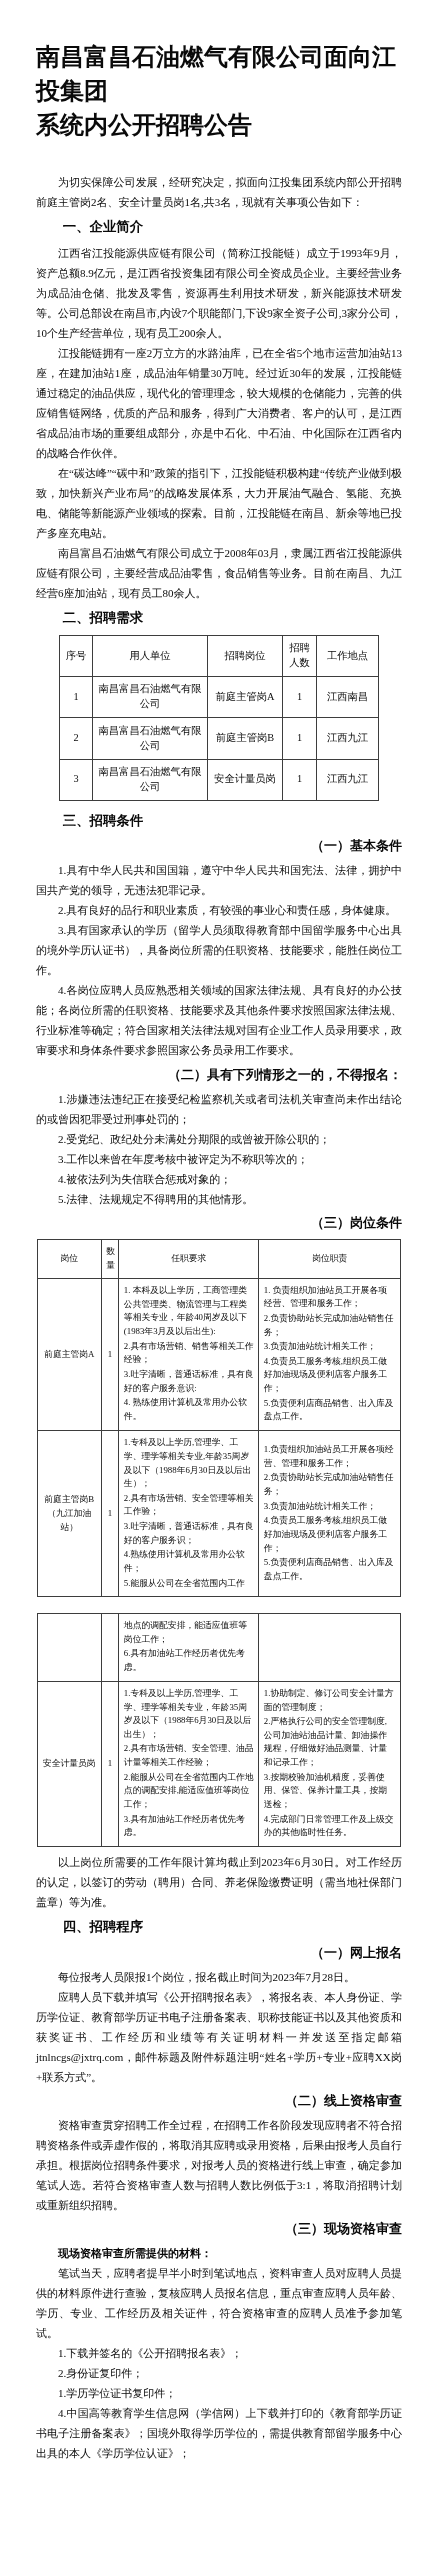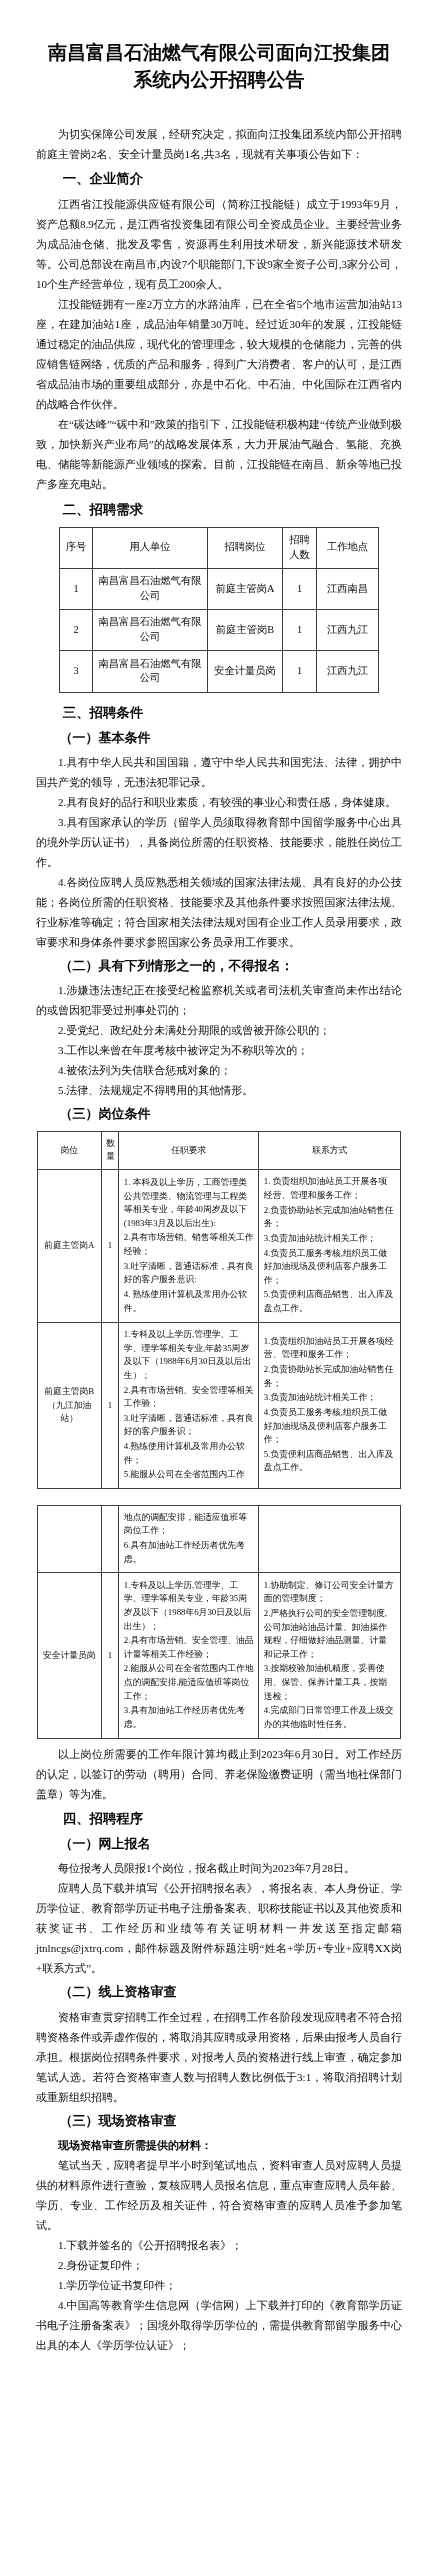--- a/index.html
+++ b/index.html
@@ -9,23 +9,23 @@
     box-sizing:border-box;
     margin:0 auto;
     background:#ffffff;
     color:#0a0a0a;
     padding:40px 36px 62px 36px;
     font-family:"Liberation Serif","DejaVu Serif",serif;
   }
   .doc-title {
     font-family:"Liberation Sans","DejaVu Sans",sans-serif;
     font-weight:bold;
-    font-size:19px;
+    font-size:24px;
     line-height:1.42;
-    text-align:center;
+    text-align:left;
     margin:0 0 30px 0;
   }
   .para {
     font-size:11px;
     line-height:20px;
     text-align:justify;
     text-indent:2em;
     margin:0;
   }
   .h-sec {
@@ -36,20 +36,21 @@
     text-indent:2em;
     margin:5.2px 0;
   }
   .h-sub {
     font-weight:bold;
     font-size:13px;
     line-height:20px;
     text-indent:1.8em;
     margin:4.1px 0;
     font-family:"Liberation Sans","DejaVu Sans",sans-serif;
+    text-align:right;
   }
   table { border-collapse:collapse; }
   
   .t1 {
     width:319px;
     margin:7.2px auto 10.3px auto;
     font-size:10.3px;
     table-layout:fixed;
   }
   .t1 th, .t1 td {
@@ -89,20 +90,21 @@
     <span>南昌富昌石油燃气有限公司面向江投集团</span><br>
     <span>系统内公开招聘公告</span>
   </h1>
 
   <p class="para">为切实保障公司发展，经研究决定，拟面向江投集团系统内部公开招聘前庭主管岗2名、安全计量员岗1名,共3名，现就有关事项公告如下：</p>
 
   <h2 class="h-sec">一、企业简介</h2>
   <p class="para">江西省江投能源供应链有限公司（简称江投能链）成立于1993年9月，资产总额8.9亿元，是江西省投资集团有限公司全资成员企业。主要经营业务为成品油仓储、批发及零售，资源再生利用技术研发，新兴能源技术研发等。公司总部设在南昌市,内设7个职能部门,下设9家全资子公司,3家分公司，10个生产经营单位，现有员工200余人。</p>
   <p class="para">江投能链拥有一座2万立方的水路油库，已在全省5个地市运营加油站13座，在建加油站1座，成品油年销量30万吨。经过近30年的发展，江投能链通过稳定的油品供应，现代化的管理理念，较大规模的仓储能力，完善的供应销售链网络，优质的产品和服务，得到广大消费者、客户的认可，是江西省成品油市场的重要组成部分，亦是中石化、中石油、中化国际在江西省内的战略合作伙伴。</p>
   <p class="para">在“碳达峰”“碳中和”政策的指引下，江投能链积极构建“传统产业做到极致，加快新兴产业布局”的战略发展体系，大力开展油气融合、氢能、充换电、储能等新能源产业领域的探索。目前，江投能链在南昌、新余等地已投产多座充电站。</p>
+  <p class="para">南昌富昌石油燃气有限公司成立于2008年03月，隶属江西省江投能源供应链有限公司，主要经营成品油零售，食品销售等业务。目前在南昌、九江经营6座加油站，现有员工80余人。</p>
 
   <h2 class="h-sec">二、招聘需求</h2>
 
   <table class="t1">
     <colgroup>
       <col style="width:33px">
         <col style="width:115px">
         <col style="width:75px">
         <col style="width:34px">
         <col style="width:62px">
@@ -161,21 +163,21 @@
       <col style="width:64px">
         <col style="width:17.5px">
         <col style="width:140px">
         <col style="width:142px">
     </colgroup>
     <tbody>
         <tr>
       <th class="c-center">岗位</th>
       <th class="c-center">数量</th>
       <th class="c-center">任职要求</th>
-      <th class="c-center">联系方式</th>
+      <th class="c-center">岗位职责</th>
     </tr>
     <tr>
       <td class="c-center">前庭主管岗A</td>
       <td class="c-center">1</td>
       <td class="c-left">
         <div class="cell-item">1. 本科及以上学历，工商管理类公共管理类、物流管理与工程类等相关专业，年龄40周岁及以下(1983年3月及以后出生):</div>
         <div class="cell-item">2.具有市场营销、销售等相关工作经验；</div>
         <div class="cell-item">3.吐字清晰，普通话标准，具有良好的客户服务意识:</div>
         <div class="cell-item">4. 熟练使用计算机及常用办公软件。</div>
       </td>

